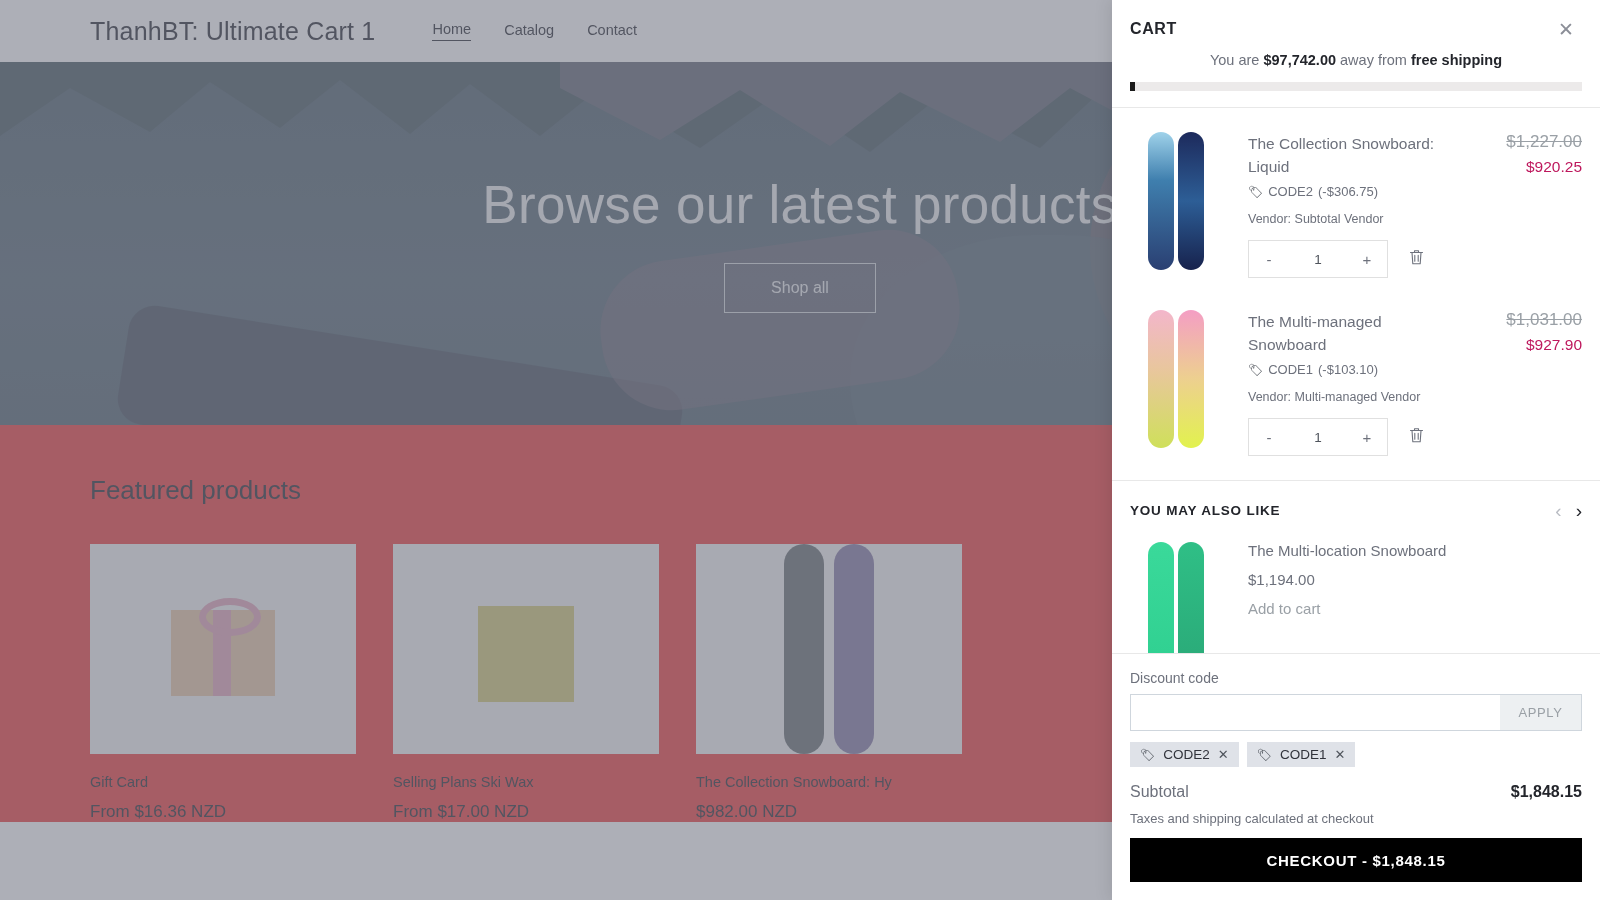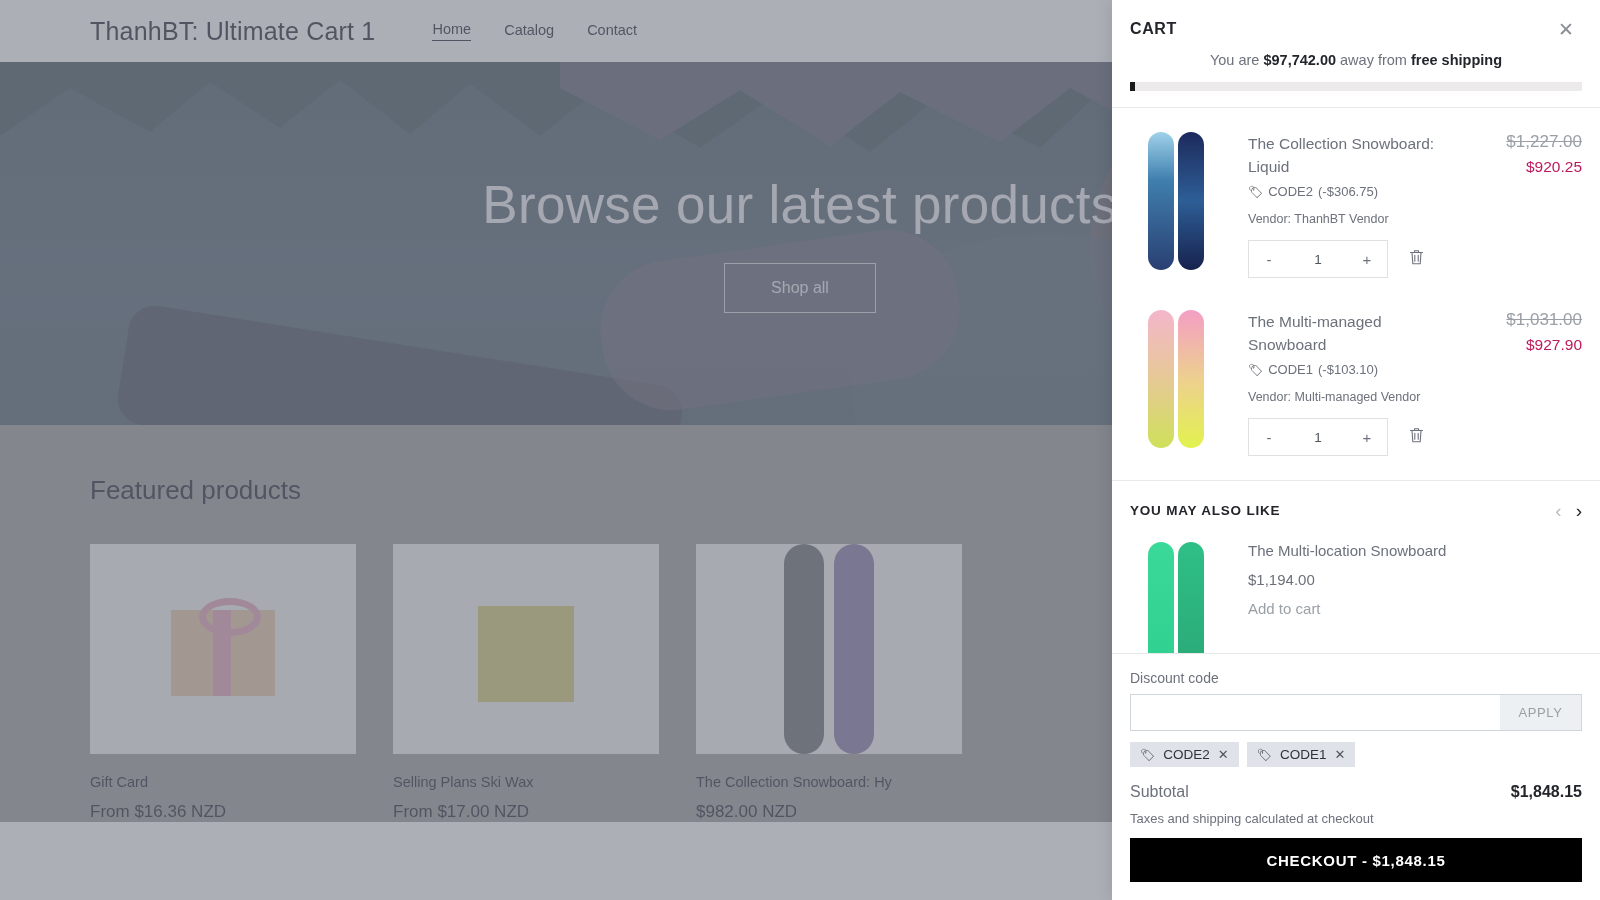--- a/index.html
+++ b/index.html
@@ -63,21 +63,21 @@
     margin-bottom: 28px;
   }
   .hero-btn {
     position: relative; z-index: 3;
     border: 1px solid #d9dde0; color: #eceef0; background: transparent;
     font-size: 16px; padding: 15px 46px; cursor: pointer;
     font-family: "Liberation Sans", sans-serif;
   }
 
   
-  .featured { padding: 50px 0 0 0; background: #a3a3a3; }
+  .featured { padding: 50px 0 0 0; background: #ef4444; }
   .featured-title { font-size: 26px; font-weight: 400; color: #31333b; margin: 0 0 38px 90px; }
   .prod-grid { display: flex; gap: 37px; padding: 0 90px; }
   .prod-card { width: 266px; }
   .prod-img { width: 266px; height: 210px; background: #f3f3f3; position: relative; overflow: hidden;
               display:flex; align-items:flex-end; justify-content:center; }
   .prod-name { font-size: 14.5px; color: #31333b; margin-top: 20px; white-space: nowrap; overflow: hidden; }
   .prod-price { font-size: 17px; color: #31333b; margin-top: 12px; }
 
   .giftbox { width: 104px; height: 86px; background: #e8c9a8; margin-bottom: 58px; position: relative; }
   .giftbox:before { content:""; position:absolute; left: 42px; top:0; width: 18px; height:100%; background: #e3a8bd; }
@@ -290,21 +290,21 @@
             <div class="li-prices">
               <div class="li-old">$1,227.00</div>
               <div class="li-new">$920.25</div>
             </div>
           </div>
           <div class="li-code">
             <span class="tag-glyph">🏷</span>
             <span>CODE2</span>
             <span>(-$306.75)</span>
           </div>
-          <div class="li-vendor">Vendor: ThanhBT Vendor</div>
+          <div class="li-vendor">Vendor: Subtotal Vendor</div>
           <div class="li-ctrls">
             <div class="stepper">
               <button>-</button>
               <div class="qty">1</div>
               <button>+</button>
             </div>
             <div class="trash">
               <svg width="17" height="18" viewBox="0 0 17 18" fill="none">
                 <path d="M2.5 4.5h12M6.5 4.5V2.8h4V4.5M4 4.5l.8 11.2h7.4L13 4.5M6.8 7.4v5.8M10.2 7.4v5.8" stroke="#6d717c" stroke-width="1.1" stroke-linecap="round" stroke-linejoin="round"></path>
               </svg>

